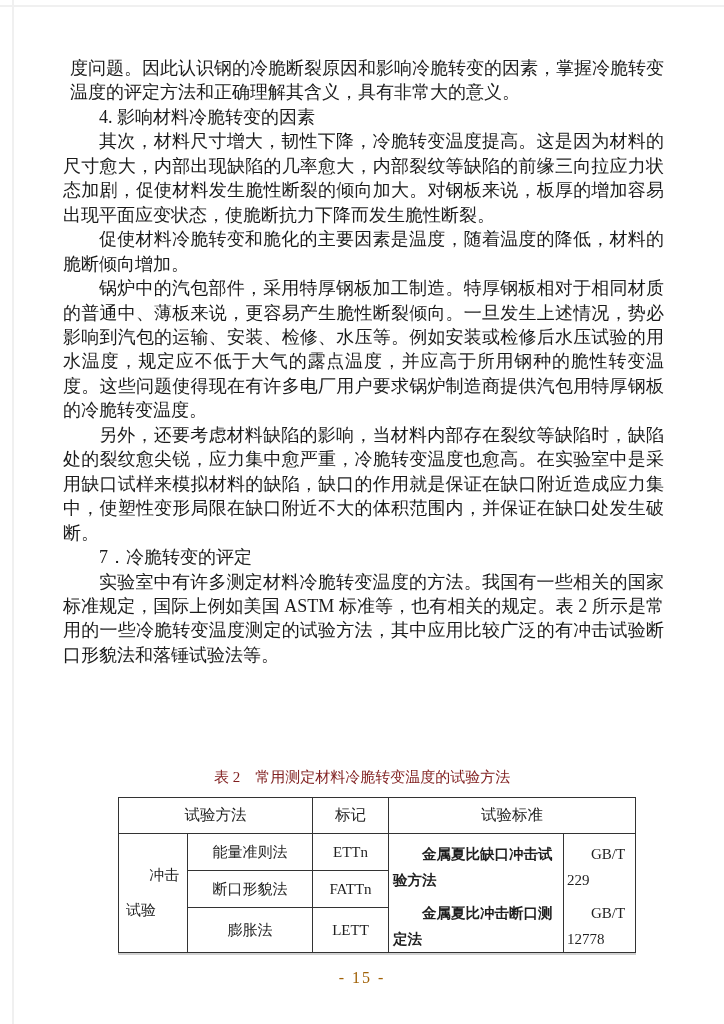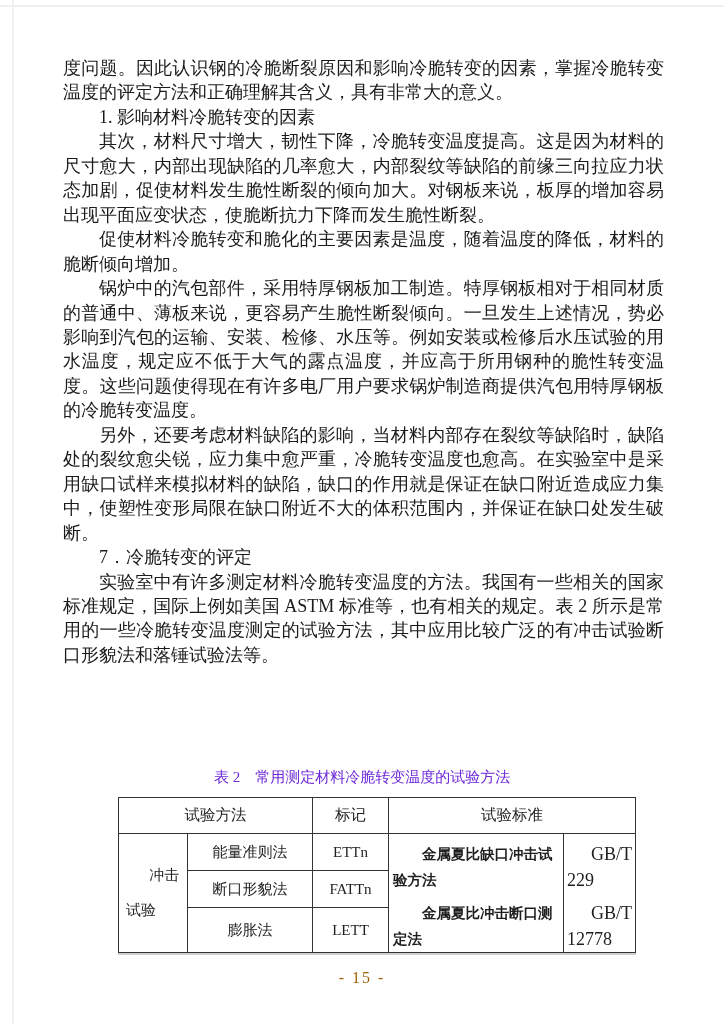--- a/index.html
+++ b/index.html
@@ -21,31 +21,31 @@
     position: absolute;
     left: 63px;
     top: 56px;
     width: 601px;
     font-size: 18px;
     line-height: 24.45px;
     text-align: justify;
     text-justify: inter-ideograph;
   }
   .body-text p { margin: 0; padding: 0; text-indent: 2em; }
-  .body-text p.no-indent { text-indent: 0; }
+  .body-text p.no-indent { text-indent: 0; margin-left: 7px; }
 
   .table-caption {
     position: absolute;
     left: 0;
     top: 766px;
     width: 724px;
     text-align: center;
     font-size: 15px;
     line-height: 22px;
-    color: #6d28d9;
+    color: #7f1d1d;
   }
 
   .table-wrap { position: absolute; left: 118px; top: 797px; width: 517px; }
   table.methods {
     border-collapse: collapse;
     width: 517px;
     table-layout: fixed;
     font-size: 15px;
     color: #1f1f1f;
     box-shadow: 0 2px 0 rgba(0,0,0,0.18);
@@ -82,21 +82,21 @@
     word-break: break-all;
     font-weight: bold;
   }
   td.std-names p.first { margin-top: 7px; }
   td.std-names p.second { margin-top: 7px; }
   td.std-codes { vertical-align: top; }
   td.std-codes p {
     margin: 0;
     padding: 0 3px;
     text-indent: 24px;
-    font-size: 18px;
+    font-size: 15px;
     line-height: 26px;
     text-align: left;
   }
   td.std-codes p.first { margin-top: 7px; }
   td.std-codes p.second { margin-top: 7px; }
 
   .page-number {
     position: absolute;
     left: 0;
     top: 969px;
@@ -109,21 +109,21 @@
 </style>
 </head>
 <body>
 
 <div class="page">
   <div class="scan-line-h"></div>
   <div class="scan-line-v"></div>
 
   <div class="body-text">
     <p class="no-indent">度问题。因此认识钢的冷脆断裂原因和影响冷脆转变的因素，掌握冷脆转变温度的评定方法和正确理解其含义，具有非常大的意义。</p>
-    <p>1. 影响材料冷脆转变的因素</p>
+    <p>4. 影响材料冷脆转变的因素</p>
     <p>其次，材料尺寸增大，韧性下降，冷脆转变温度提高。这是因为材料的尺寸愈大，内部出现缺陷的几率愈大，内部裂纹等缺陷的前缘三向拉应力状态加剧，促使材料发生脆性断裂的倾向加大。对钢板来说，板厚的增加容易出现平面应变状态，使脆断抗力下降而发生脆性断裂。</p>
     <p>促使材料冷脆转变和脆化的主要因素是温度，随着温度的降低，材料的脆断倾向增加。</p>
     <p>锅炉中的汽包部件，采用特厚钢板加工制造。特厚钢板相对于相同材质的普通中、薄板来说，更容易产生脆性断裂倾向。一旦发生上述情况，势必影响到汽包的运输、安装、检修、水压等。例如安装或检修后水压试验的用水温度，规定应不低于大气的露点温度，并应高于所用钢种的脆性转变温度。这些问题使得现在有许多电厂用户要求锅炉制造商提供汽包用特厚钢板的冷脆转变温度。</p>
     <p>另外，还要考虑材料缺陷的影响，当材料内部存在裂纹等缺陷时，缺陷处的裂纹愈尖锐，应力集中愈严重，冷脆转变温度也愈高。在实验室中是采用缺口试样来模拟材料的缺陷，缺口的作用就是保证在缺口附近造成应力集中，使塑性变形局限在缺口附近不大的体积范围内，并保证在缺口处发生破断。</p>
     <p>7．冷脆转变的评定</p>
     <p>实验室中有许多测定材料冷脆转变温度的方法。我国有一些相关的国家标准规定，国际上例如美国 ASTM 标准等，也有相关的规定。表 2 所示是常用的一些冷脆转变温度测定的试验方法，其中应用比较广泛的有冲击试验断口形貌法和落锤试验法等。</p>
   </div>
 
   <div class="table-caption">表 2　常用测定材料冷脆转变温度的试验方法</div>
 

